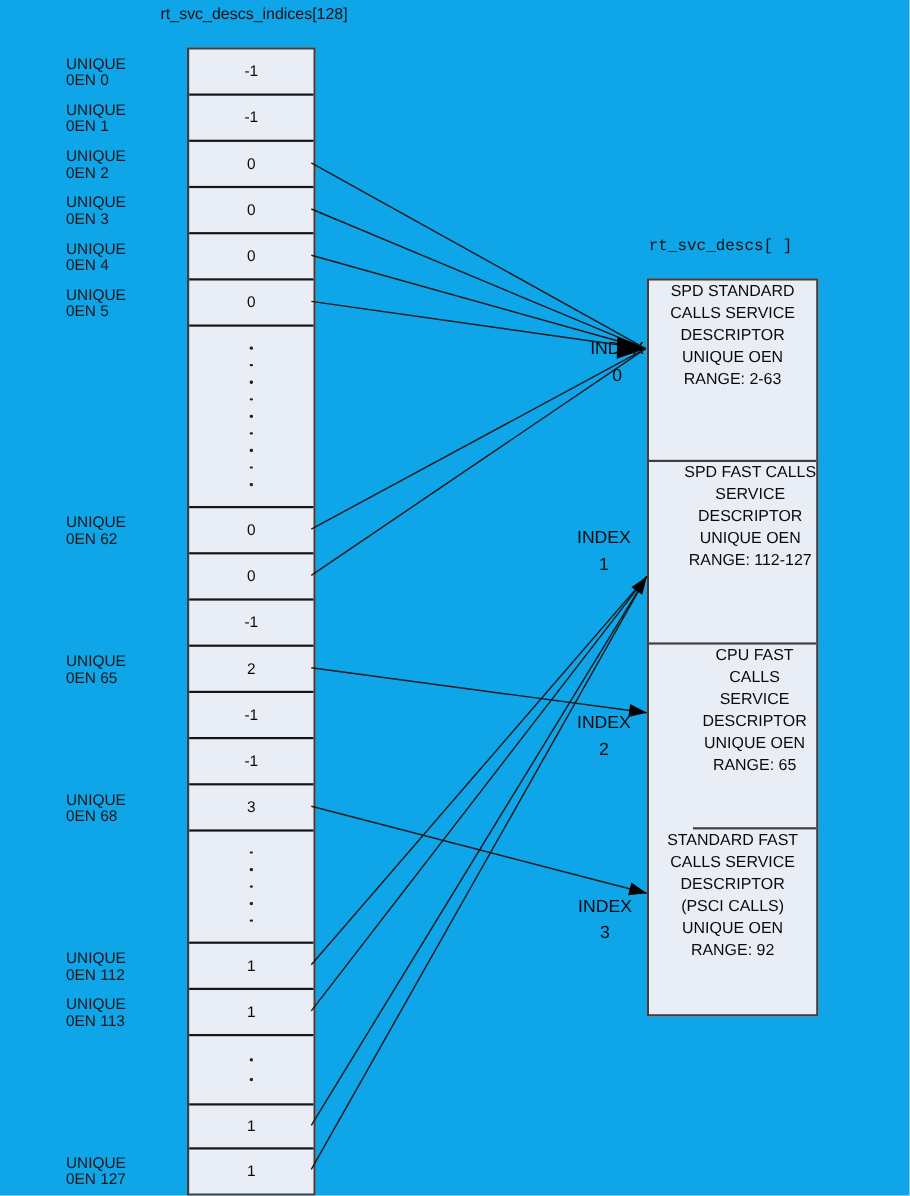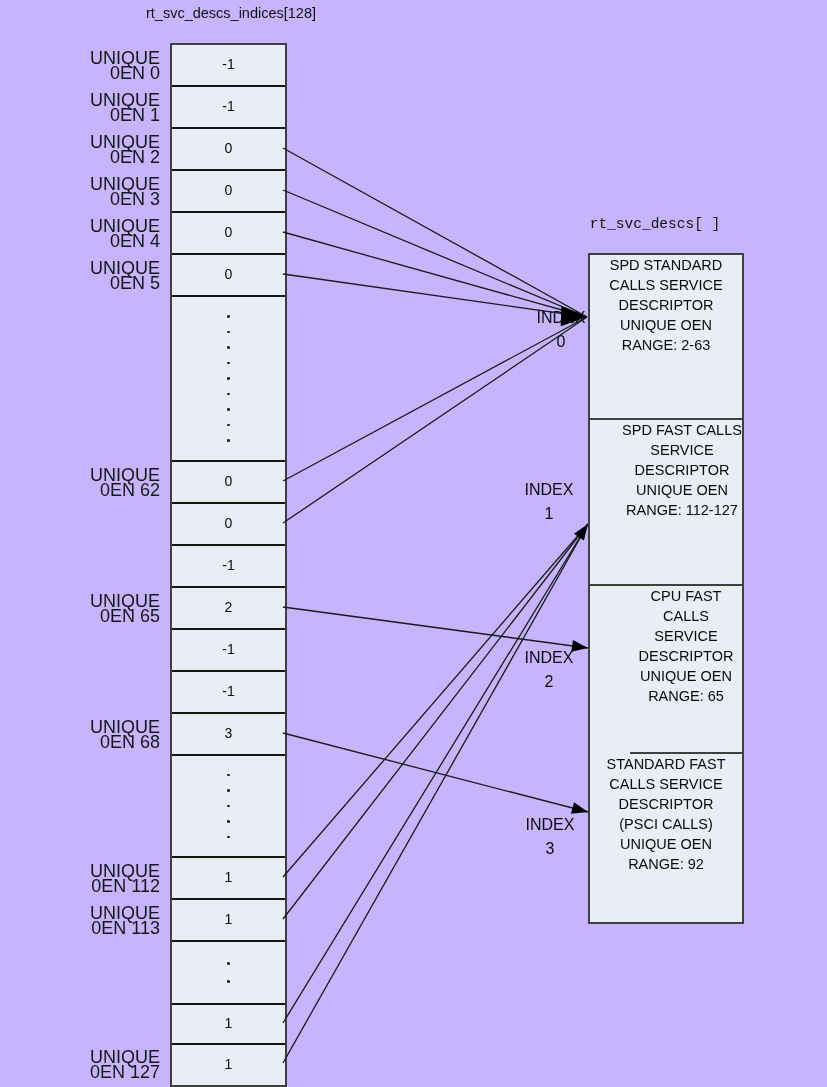--- a/index.html
+++ b/index.html
@@ -1,18 +1,18 @@
 <!DOCTYPE html>
 <html style="--cell-fill: #e8edf6; --border-dark: #3f3f3f;"><head>
 <meta charset="utf-8">
 <style>
   html,body { margin:0; padding:0; background:#ffffff; }
   #page {
     position:relative; width:827px; height:1087px; overflow:hidden;
-    background:#c4b5fd; font-family:"Liberation Sans", sans-serif; color:#000;
+    background:#0ea5e9; font-family:"Liberation Sans", sans-serif; color:#000;
   }
   .title {
     position:absolute; transform:translateX(-50%);
     font-size:14.5px; color:#111; white-space:nowrap;
   }
   #left-title  { left:231px; top:5px; }
   #right-title { left:655px; top:216px;font-family:Liberation Mono, monospace; }
 
   
   #array-col {
@@ -25,21 +25,21 @@
     position:absolute; left:0; right:0; top:50%; transform:translateY(-54%);
     text-align:center; font-size:14px; color:#0a0a0a;
   }
   .arr-row.dots-row { display:flex; flex-direction:column; align-items:center;
     justify-content:space-evenly; padding:5px 0; box-sizing:border-box; }
   .dot { width:2.6px; height:2.6px; border-radius:50%; background:#222; }
 
   
   .oen-label {
     position:absolute; left:60px; width:100px; transform:translateY(-50%);
-    text-align:right; font-size:18px; line-height:14.5px; color:#161616;
+    text-align:left; font-size:14px; line-height:14.5px; color:#161616;
     white-space:pre-line;
   }
 
   
   #descs-col {
     position:absolute; left:588px; top:253px; width:152px;
     border:2px solid var(--border-dark); background:var(--cell-fill);
   }
   .desc-box {
     box-sizing:border-box; display:flex; justify-content:center;

